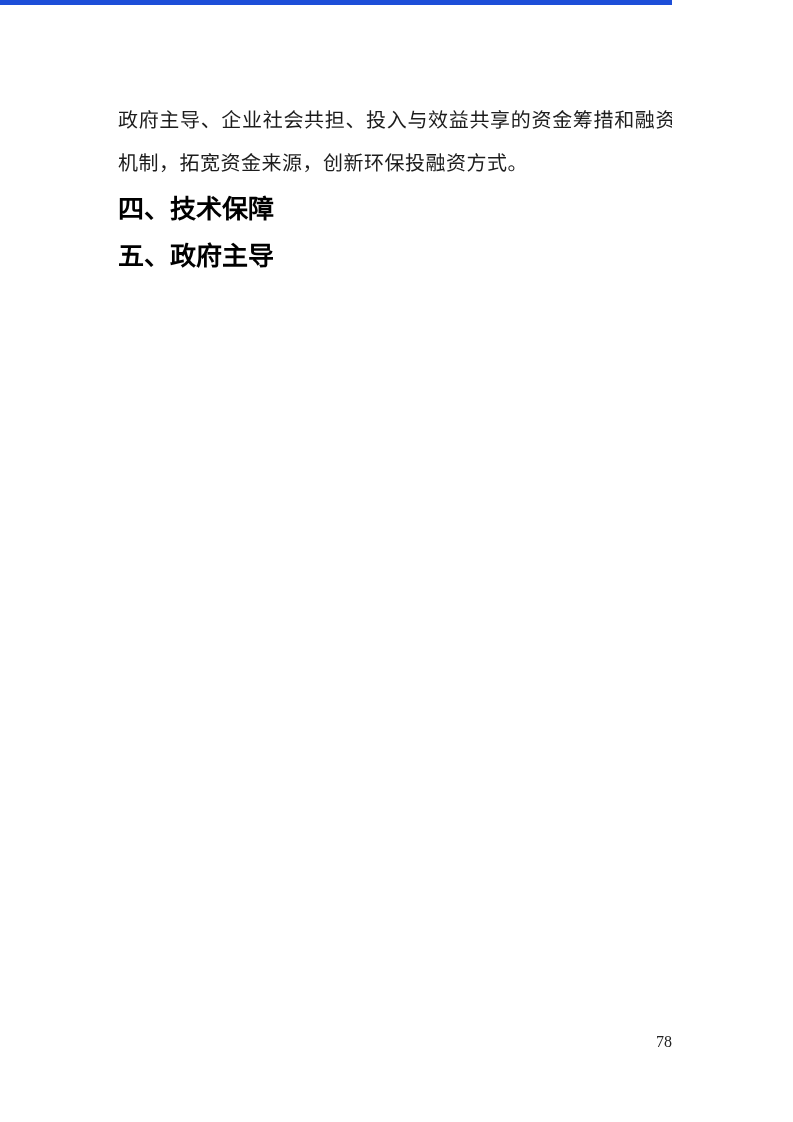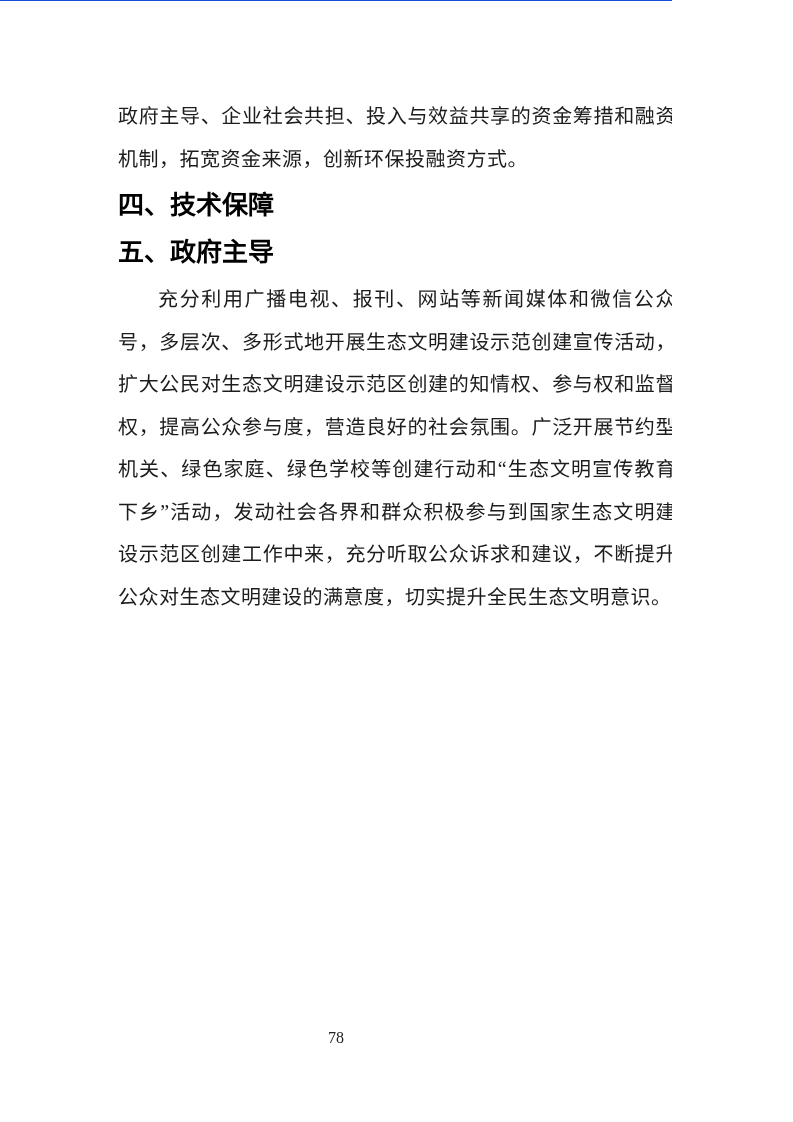--- a/index.html
+++ b/index.html
@@ -7,21 +7,21 @@
   html, body {
     background: #ffffff;
   }
 
   .page {
     position: relative;
     width: 672px;
     height: 1122px;
     background: #ffffff;
     overflow: hidden;
-    border-top: 1px solid #1d4ed8;
+    border-top: 5px solid #1d4ed8;
     font-family: "Liberation Serif", "DejaVu Serif", serif;
   }
 
   .content {
     position: absolute;
     left: 118px;
     top: 94px;
     width: 558px;
   }
 
@@ -47,21 +47,21 @@
     color: #000000;
     margin: 4px 0 5px 0;
     text-align: left;
   }
 
   .page-footer {
     position: absolute;
     left: 0;
     top: 1028px;
     width: 100%;
-    text-align: center;
+    text-align: right;
   }
 
   .page-number {
     font-family: "Liberation Serif", "DejaVu Serif", serif;
     font-size: 16px;
     color: #222222;
   }
 </style>
 </head>
 <body>
@@ -70,21 +70,20 @@
 
   <div class="content">
 
     <p class="body-par">政府主导、企业社会共担、投入与效益共享的资金筹措和融资机制，拓宽资金来源，创新环保投融资方式。</p>
 
     <h2 class="section-heading">四、技术保障</h2>
 
 
     <h2 class="section-heading">五、政府主导</h2>
 
-    <p class="body-par indent">充分利用广播电视、报刊、网站等新闻媒体和微信公众号，多层次、多形式地开展生态文明建设示范创建宣传活动，扩大公民对生态文明建设示范区创建的知情权、参与权和监督权，提高公众参与度，营造良好的社会氛围。广泛开展节约型机关、绿色家庭、绿色学校等创建行动和“生态文明宣传教育下乡”活动，发动社会各界和群众积极参与到国家生态文明建设示范区创建工作中来，充分听取公众诉求和建议，不断提升公众对生态文明建设的满意度，切实提升全民生态文明意识。</p>
 
   </div>
 
   <div class="page-footer">
     <span class="page-number">78</span>
   </div>
 
 </div>
 
 </body></html>

